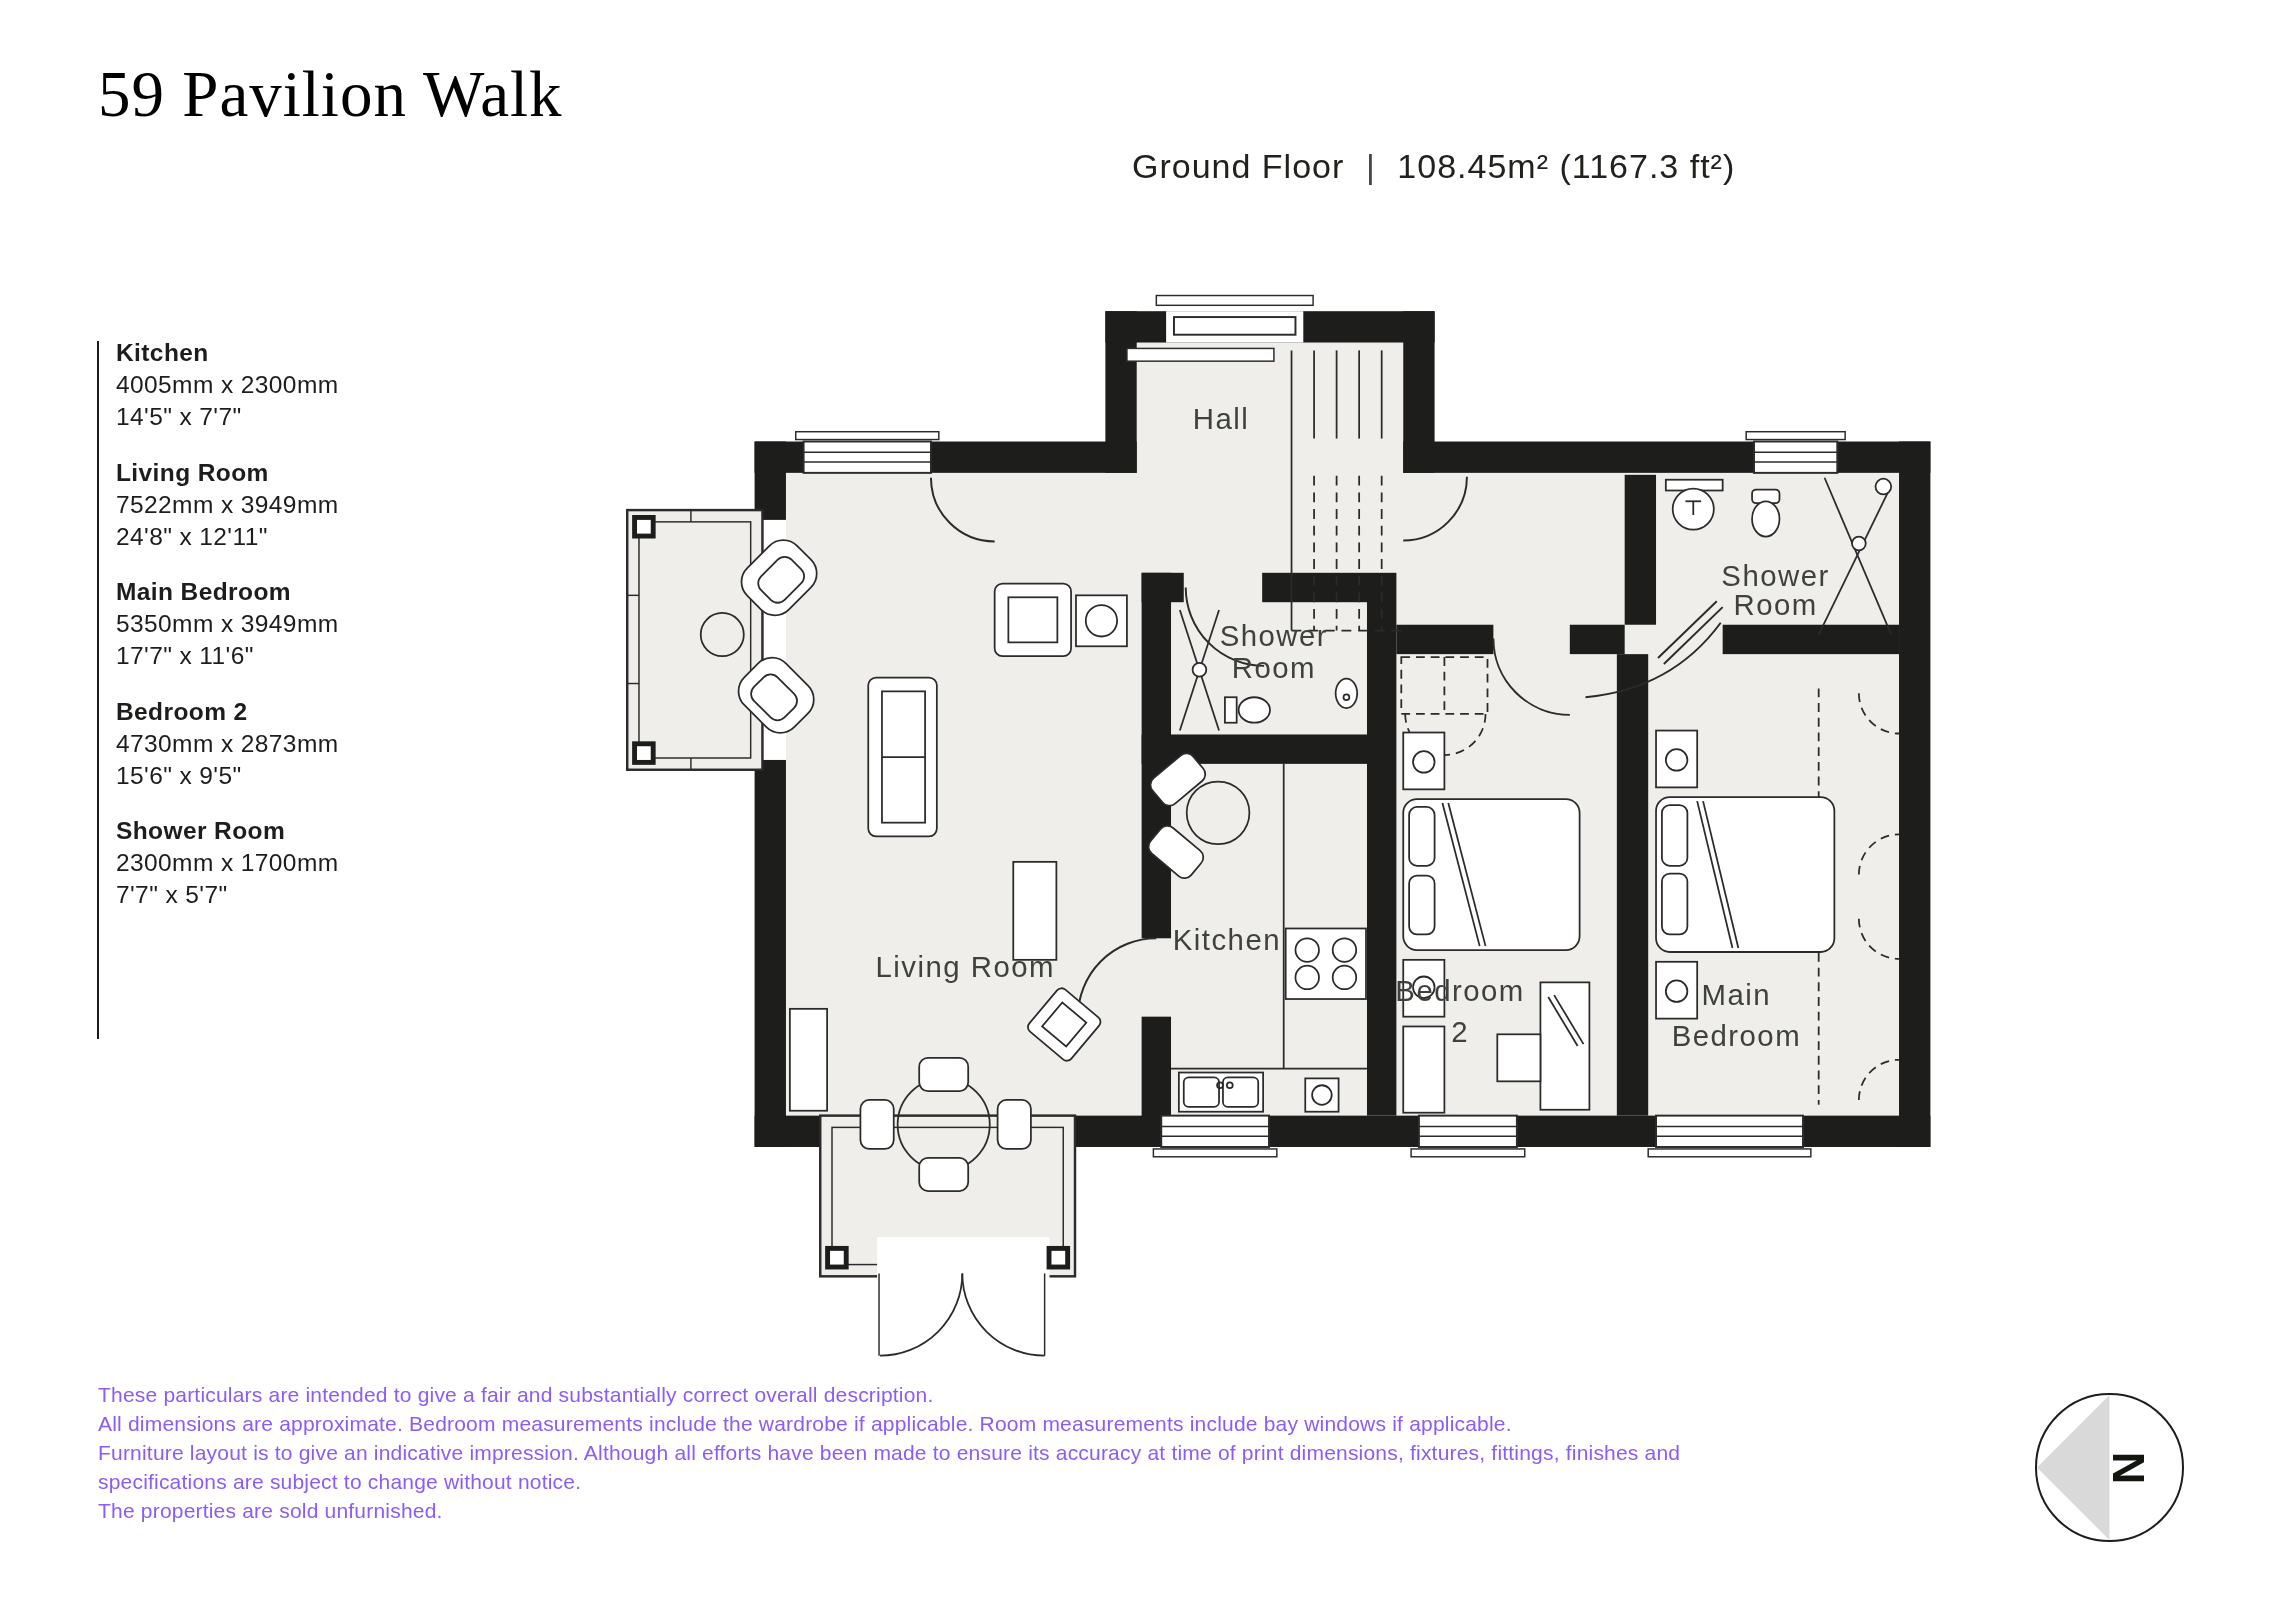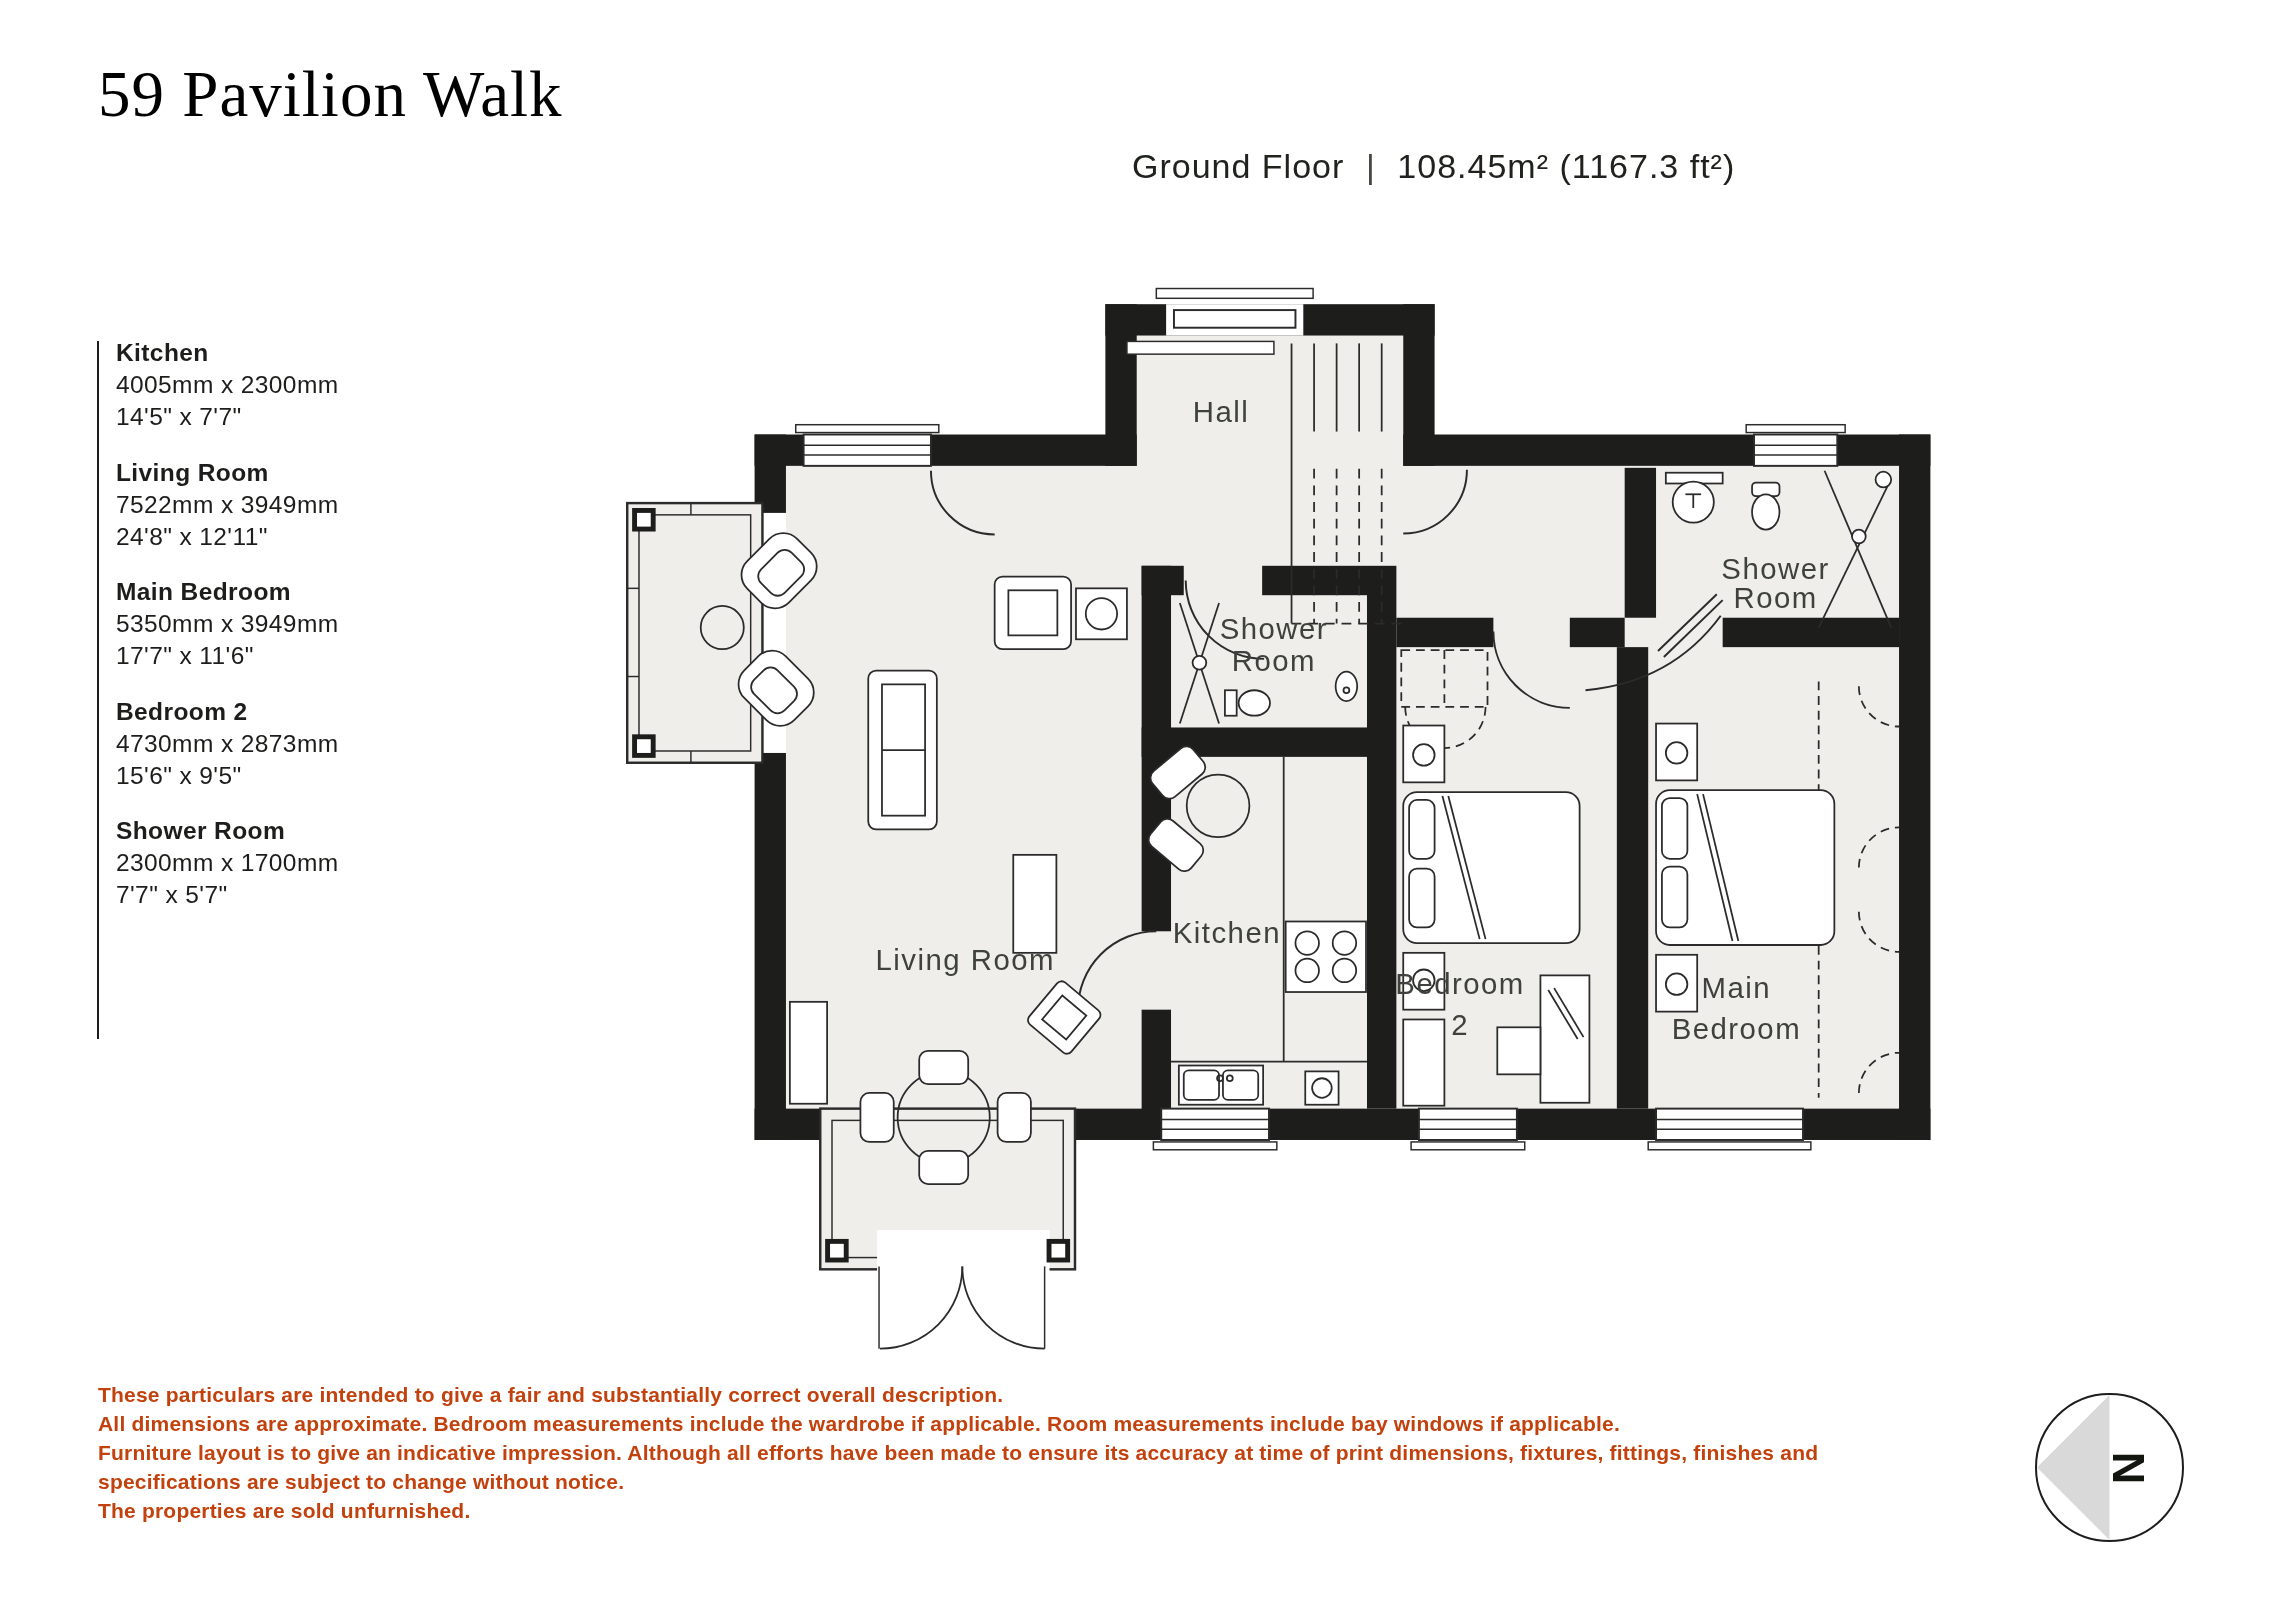--- a/index.html
+++ b/index.html
@@ -8,28 +8,28 @@
   .title{position:absolute;left:98px;top:57px;font-family:"Liberation Serif",serif;
          font-size:65px;font-weight:500;letter-spacing:1px;color:#000000;}
   .subtitle{position:absolute;left:1132px;top:147px;font-size:34px;letter-spacing:1px;color:#20231d;
             display:flex;align-items:center;}
   .subtitle .sep{padding:0 21.6px;color:#44463f;font-weight:300;}
   .sidebar{position:absolute;left:116px;top:337px;}
   .side-rule{position:absolute;left:97px;top:341px;width:2px;height:698px;background:#1d1d1b;}
   .room-entry{margin-bottom:23.5px;font-size:24.5px;line-height:32px;letter-spacing:0.4px;color:#1d1d1b;}
   .room-entry .rname{font-weight:700;}
   .footer{position:absolute;left:98px;top:1380px;font-size:21px;line-height:29px;
-          color:#c2410c;letter-spacing:0.2px;font-weight:bold;}
+          color:#8b5cf6;letter-spacing:0.2px;}
   .compass{position:absolute;left:2035px;top:1393px;width:149px;height:149px;border:2px solid #1d1d1b;
            border-radius:50%;box-sizing:border-box;}
   .compass .needle{position:absolute;left:0;top:0;width:100%;height:100%;
            clip-path:polygon(0% 50%,50% 0%,50% 100%);background:#d9d9d9;}
   .compass .nletter{position:absolute;left:63%;top:50%;transform:translate(-50%,-50%) rotate(90deg);
            font-size:45px;font-weight:600;color:#13160f;}
-  .plan{position:absolute;left:588px;top:265px;width:1411px;height:1117px;}
+  .plan{position:absolute;left:588px;top:272px;width:1411px;height:1117px;}
   svg text{font-family:"Liberation Sans",sans-serif;font-size:30px;letter-spacing:1.5px;
            fill:#3f423c;text-anchor:middle;}
 </style>
 </head>
 <body>
 
 <div class="title">59 Pavilion Walk</div>
 
 <div class="subtitle">
   <span>Ground Floor</span>

